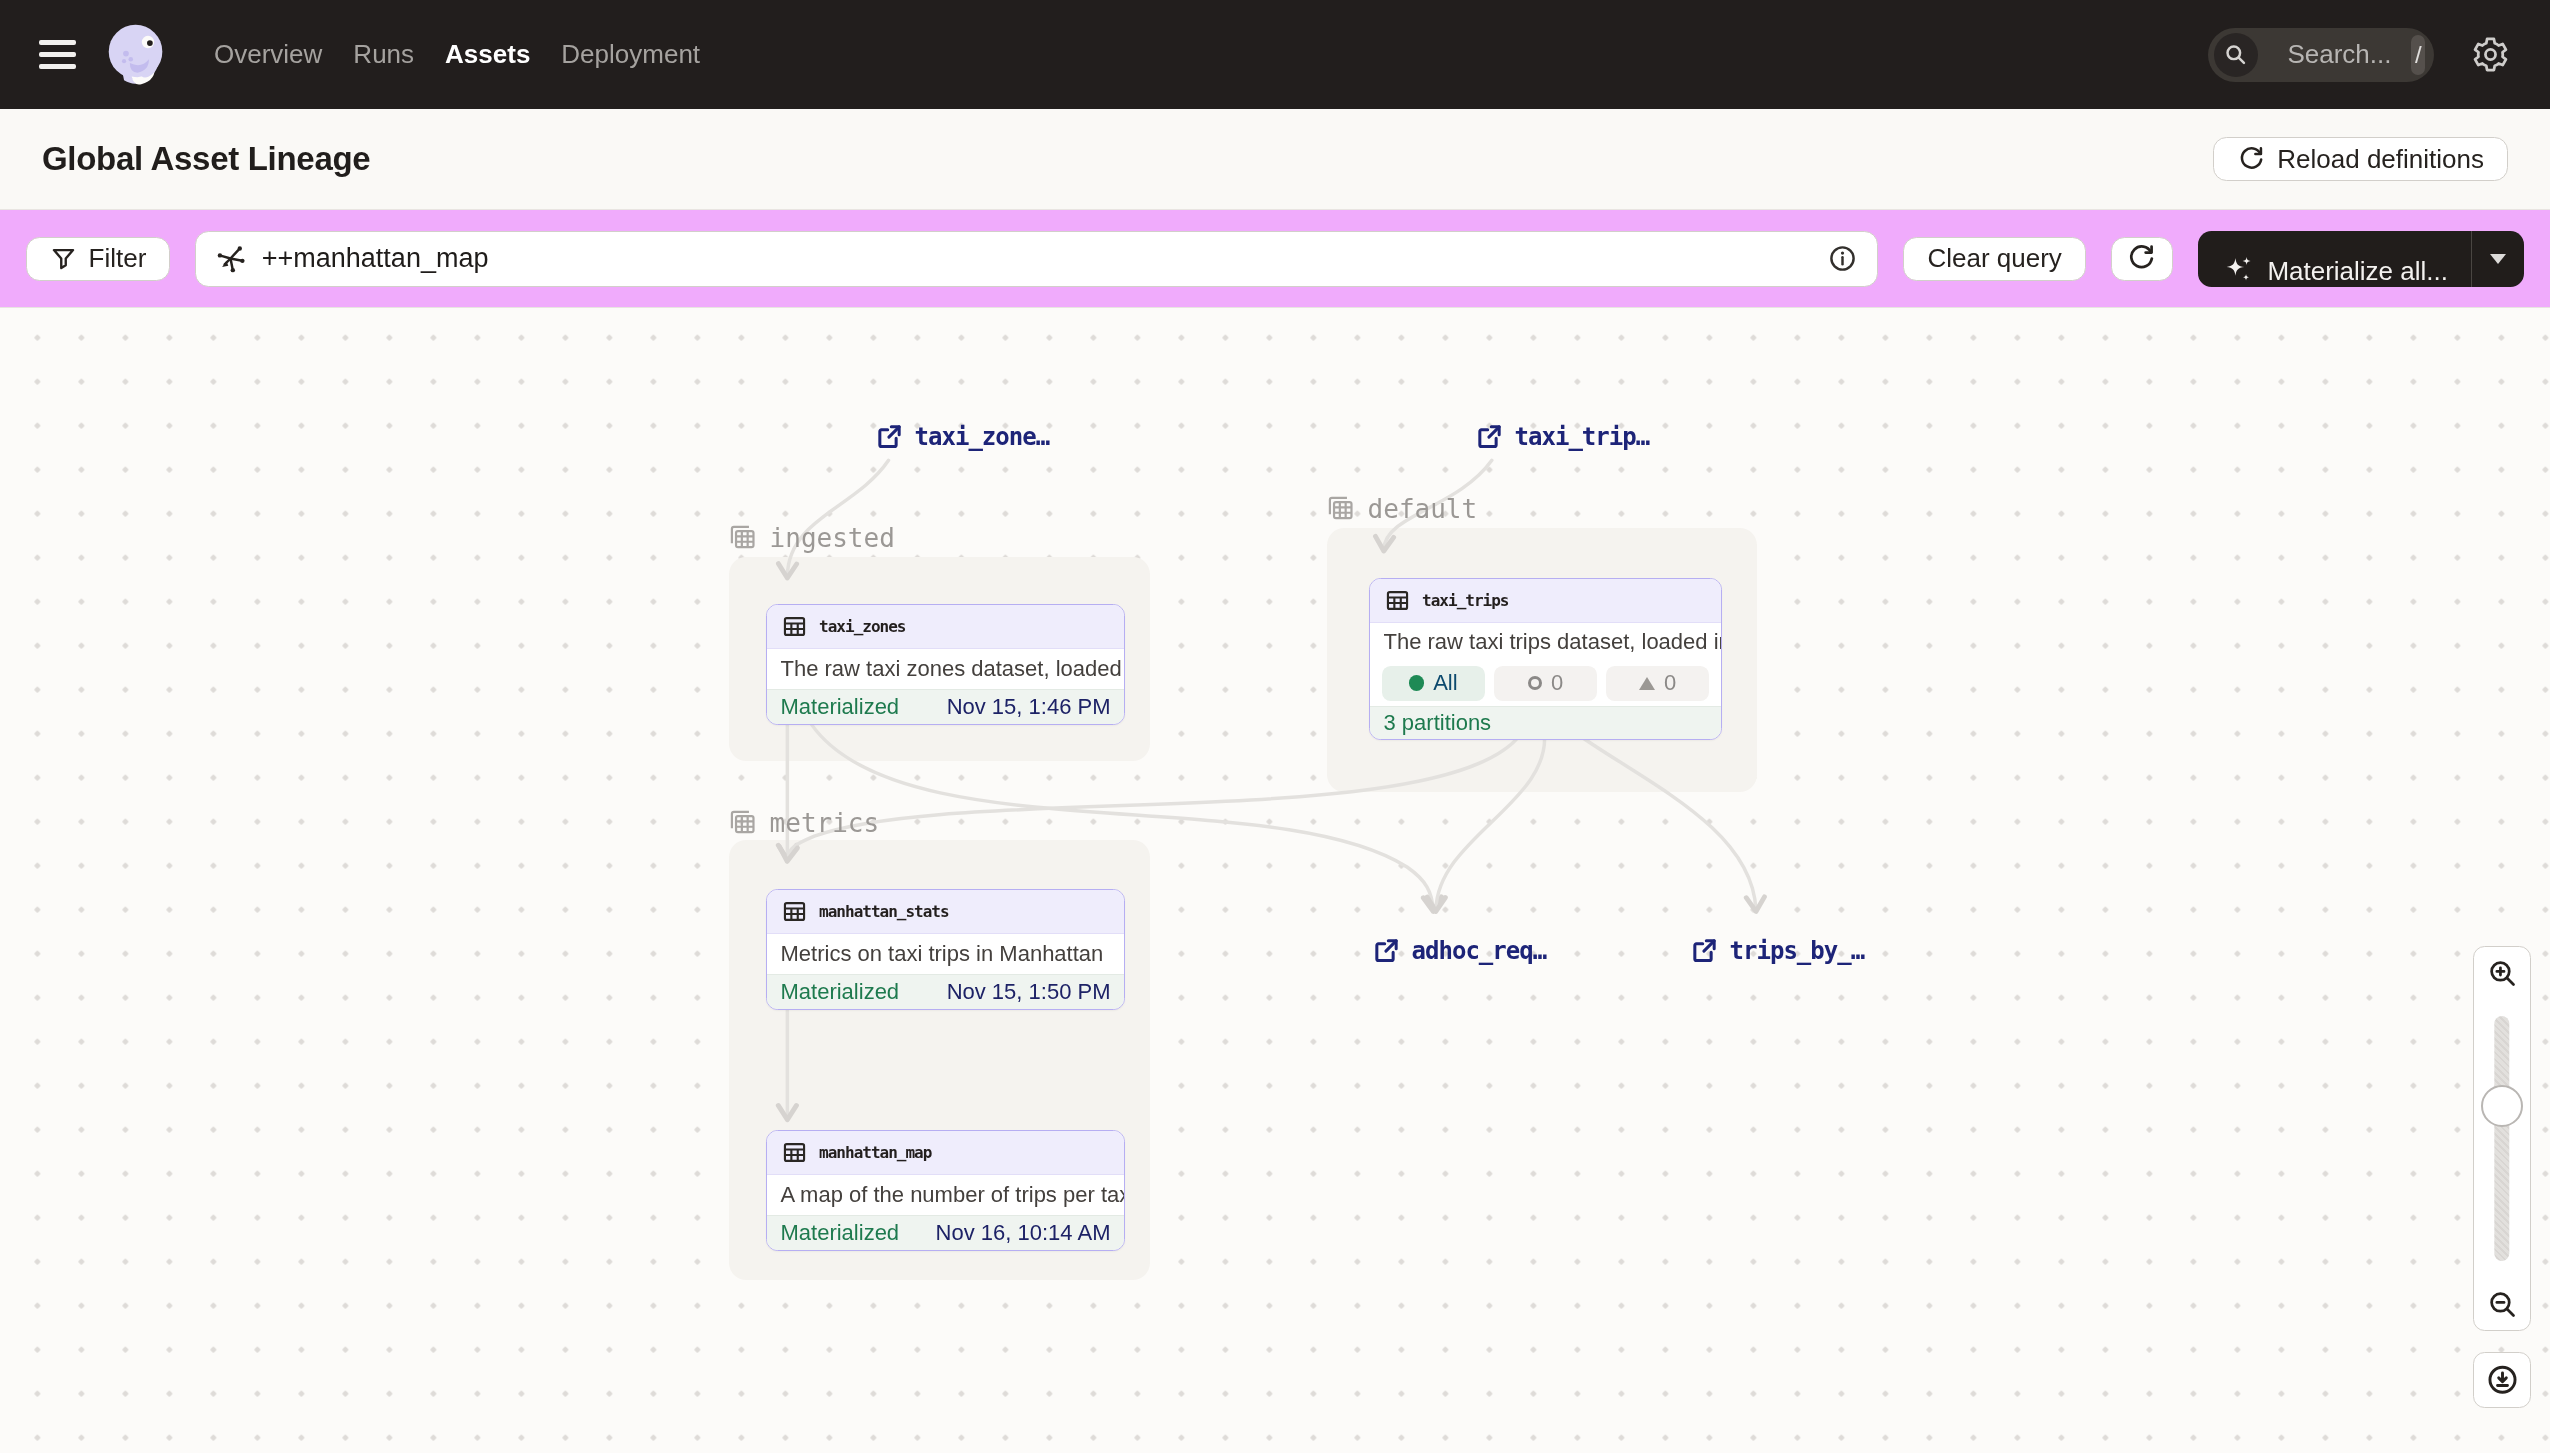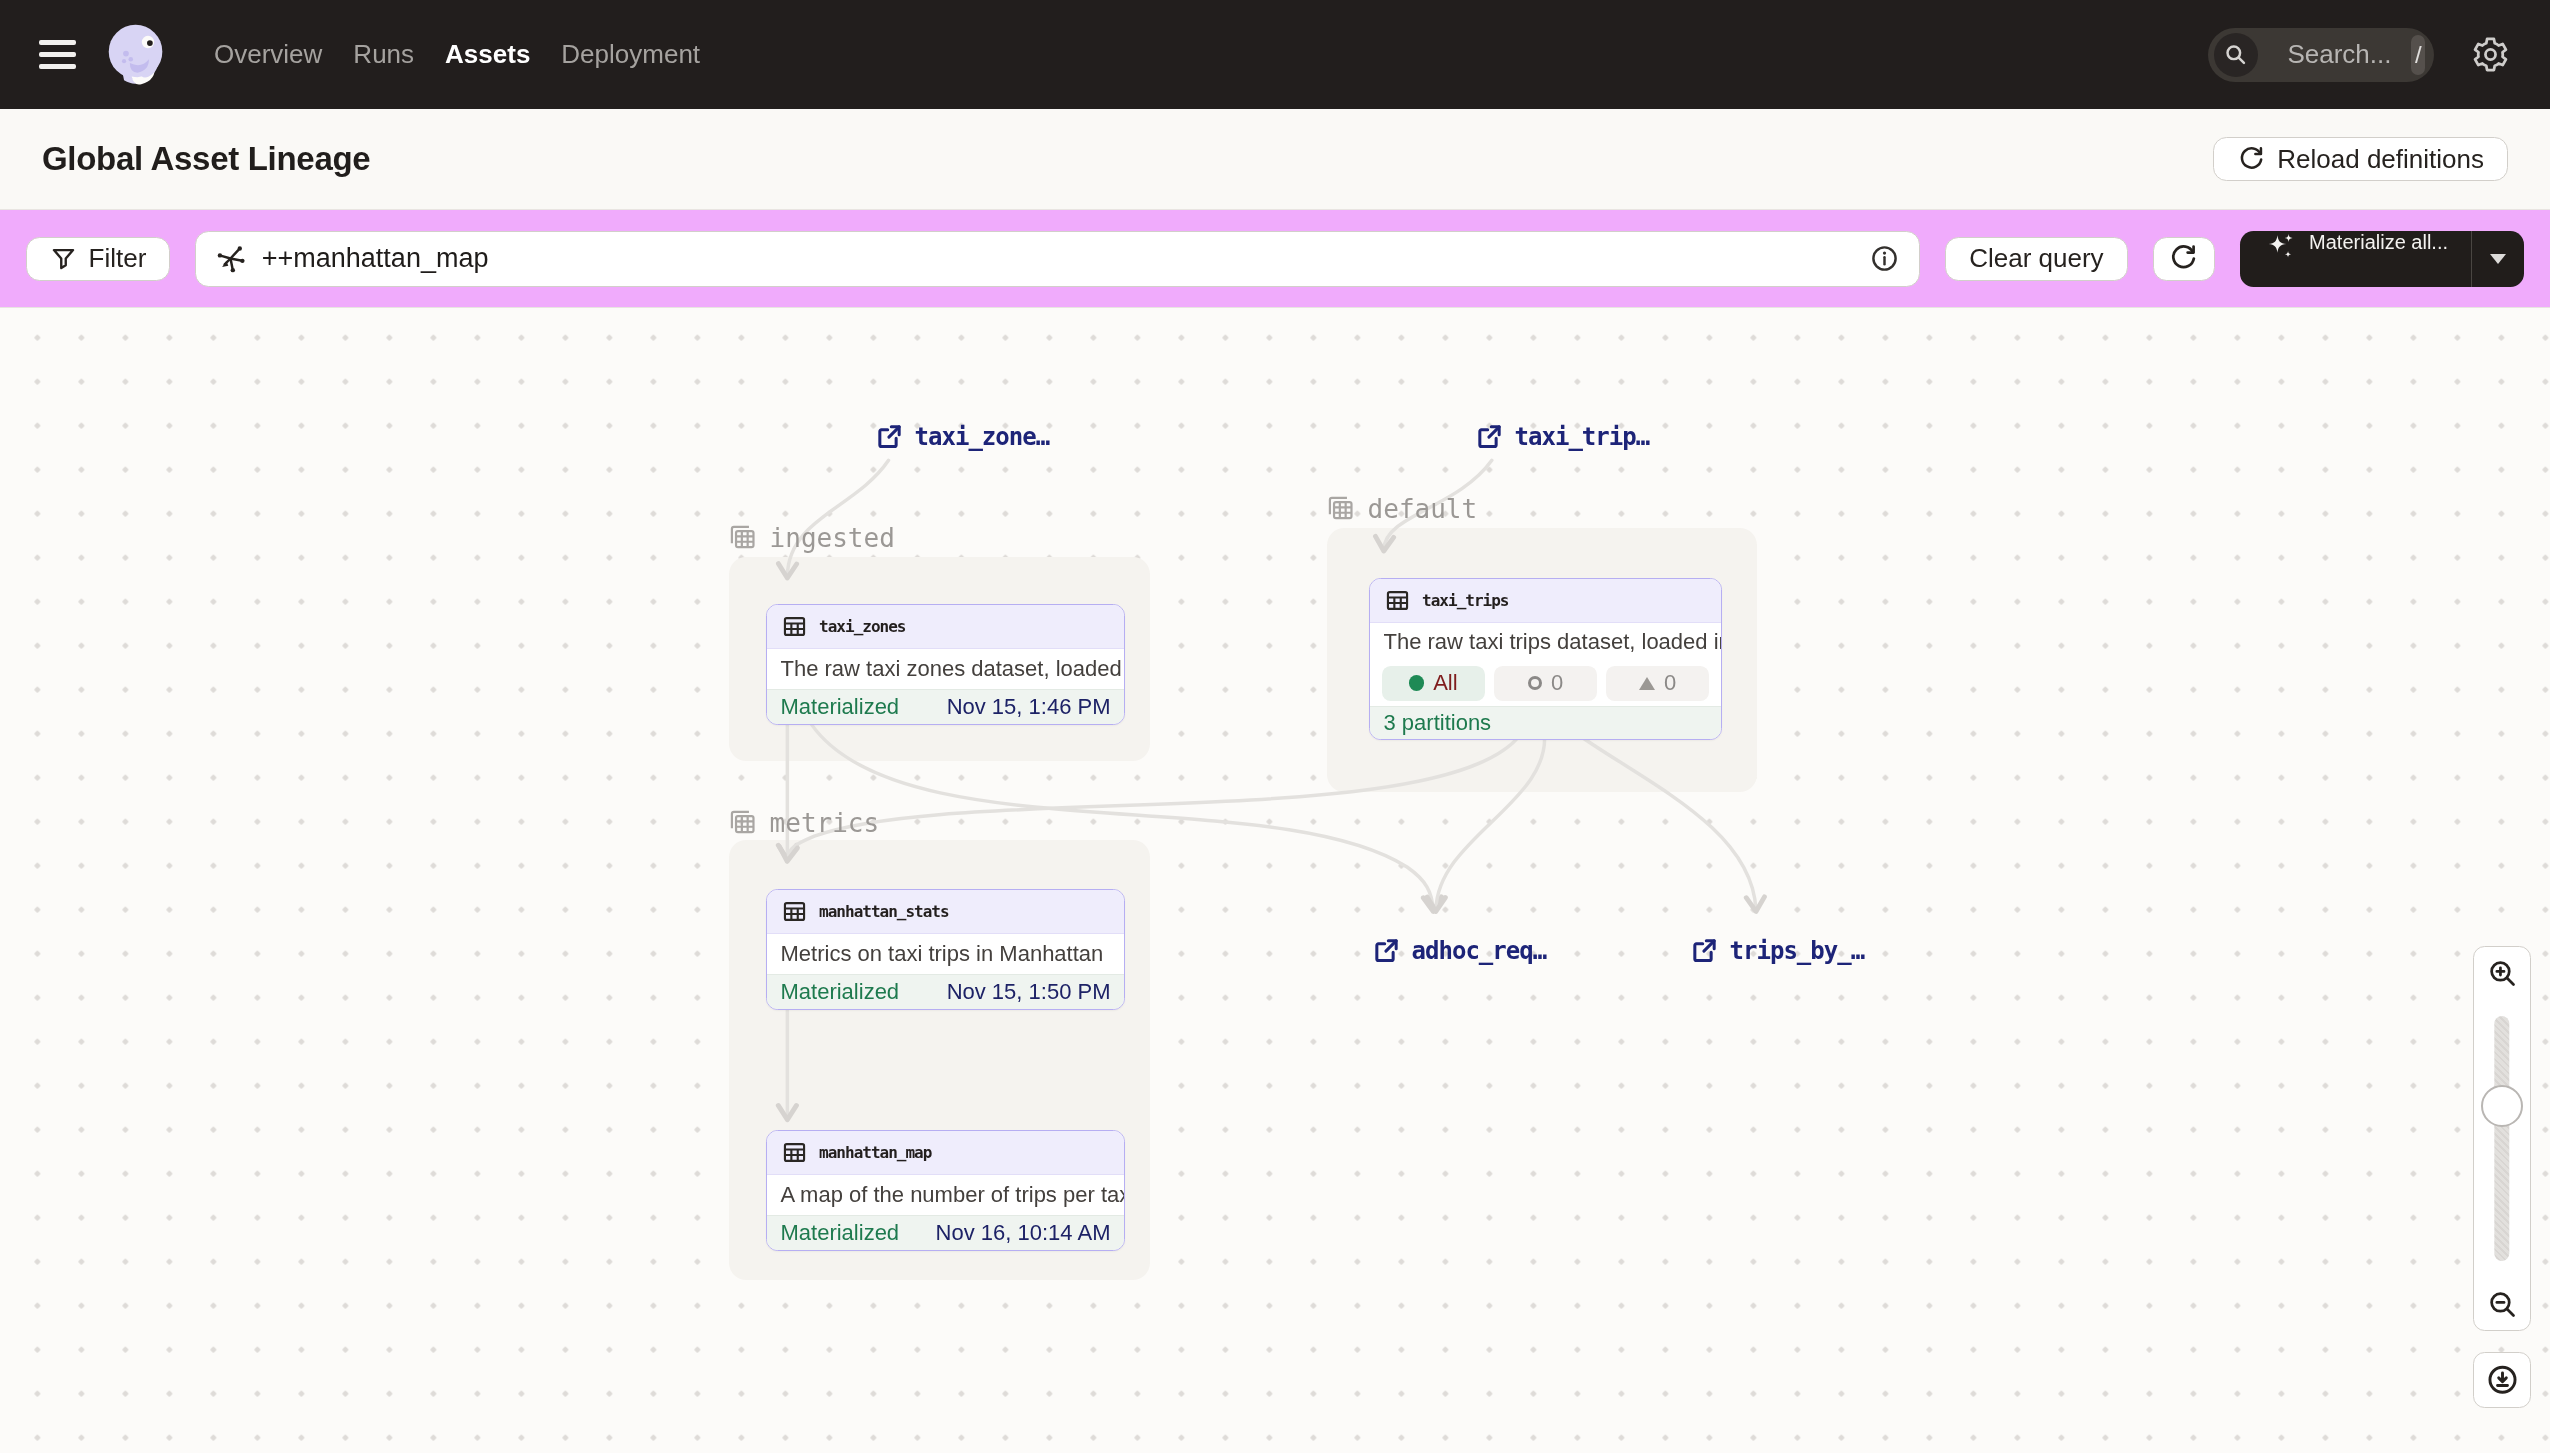--- a/index.html
+++ b/index.html
@@ -26,21 +26,21 @@
   .pageheader { height:101px; background:#FAF9F6; border-bottom:1px solid #E8E5E1; display:flex; align-items:center; justify-content:space-between; padding:0 42px; }
   .pagetitle { font-size:33px; font-weight:700; color:#211E1C; letter-spacing:-0.3px; }
   .btn { display:flex; align-items:center; gap:11.6px; height:44px; padding:0 23px; background:#FFFFFF; border:1.4px solid #D2CFCA; border-radius:13.5px; font-size:26px; color:#26221F; cursor:pointer; white-space:nowrap; }
 
   
   .toolbar { height:98px; background:#f0abfc; border-bottom:1px solid #E8E5E1; display:flex; align-items:center; padding:0 26px; gap:25px; }
   .querybox { flex:1; height:56px; background:#FFFFFF; border:1.4px solid #D2CFCA; border-radius:13.5px; display:flex; align-items:center; padding:0 19px; gap:15.4px; }
   .querybox input { flex:1; border:none; outline:none; font-size:27px; color:#1F1C1A; font-family:"Liberation Sans",sans-serif; }
   .iconbtn { width:62px; padding:0; justify-content:center; }
   .splitbtn { display:flex; align-items:stretch; height:56px; background:#211D1B; border-radius:13.5px; overflow:hidden; cursor:pointer; }
-  .splitbtn .main { display:flex; align-items:flex-start; gap:13.5px; padding:0 23px; color:#F4F2F0; font-size:20px; }
+  .splitbtn .main { display:flex; align-items:flex-end; gap:13.5px; padding:0 23px; color:#F4F2F0; font-size:26px; }
   .splitbtn .divider { width:1px; background:#4A4642; }
   .splitbtn .caret { width:52px; display:flex; align-items:center; justify-content:center; }
   .caret-down { width:0; height:0; border-left:8.7px solid transparent; border-right:8.7px solid transparent; border-top:10.6px solid #DDDBD9; }
 
   
   .graph { position:relative; width:2550px; height:1145px;
     background-color:#FCFBF9;
     background-image:radial-gradient(circle, #DEDBD8 2.5px, transparent 2.9px);
     background-size:44px 44px; background-position:15.4px 7.7px; }
   .edges { position:absolute; left:0; top:0; pointer-events:none; }
@@ -51,21 +51,21 @@
 
   .card { position:absolute; width:359px; background:#FFFFFF; border:1.9px solid #B6AEF2; border-radius:11.6px; overflow:hidden; cursor:pointer; box-shadow:0 1px 1.9px rgba(0,0,0,0.04); }
   .card-head { height:44px; background:#EFEDFC; display:flex; align-items:center; gap:11.6px; padding:0 13.5px; border-bottom:1px solid #E2DEF8; }
   .card-name { font-size:16px; font-weight:700; color:#231F1E; letter-spacing:-1px; }
   .card-desc { height:40px; display:flex; align-items:center; padding:0 13.5px; font-size:22px; color:#44403D; white-space:nowrap; overflow:hidden; }
   .card-foot { height:35px; background:#EFF4F0; border-top:1px solid #E3EAE4; display:flex; align-items:center; justify-content:space-between; padding:0 13.5px; font-size:22px; }
   .st-green { color:#1E7A4E; }
   .ts-navy { color:#1D2266; }
   .pillrow { height:46px; display:flex; align-items:center; gap:8.7px; padding:0 11.6px; }
   .pill { flex:1; height:35px; border-radius:8.7px; display:flex; align-items:center; justify-content:center; gap:8.7px; font-size:22px; }
-  .pill.green { background:#E7F0EA; color:#7f1d1d; }
+  .pill.green { background:#E7F0EA; color:#0c4a6e; }
   .pill.gray { background:#F4F2F0; color:#8B8987; }
   .dot { width:15.4px; height:15.4px; border-radius:50%; background:#1E8A55; }
   .ring { width:14.5px; height:14.5px; border-radius:50%; border:3.4px solid #8B8987; }
   .tri { width:0; height:0; border-left:8.7px solid transparent; border-right:8.7px solid transparent; border-bottom:13.5px solid #9B9894; }
 
   .extnode { position:absolute; display:flex; align-items:center; gap:10.6px; color:#1D2478; cursor:pointer; }
   .extnode .xname { font-size:24px; font-weight:700; letter-spacing:-1px; }
 
   
   .zstack { position:absolute; left:2473px; top:638px; width:58px; }

